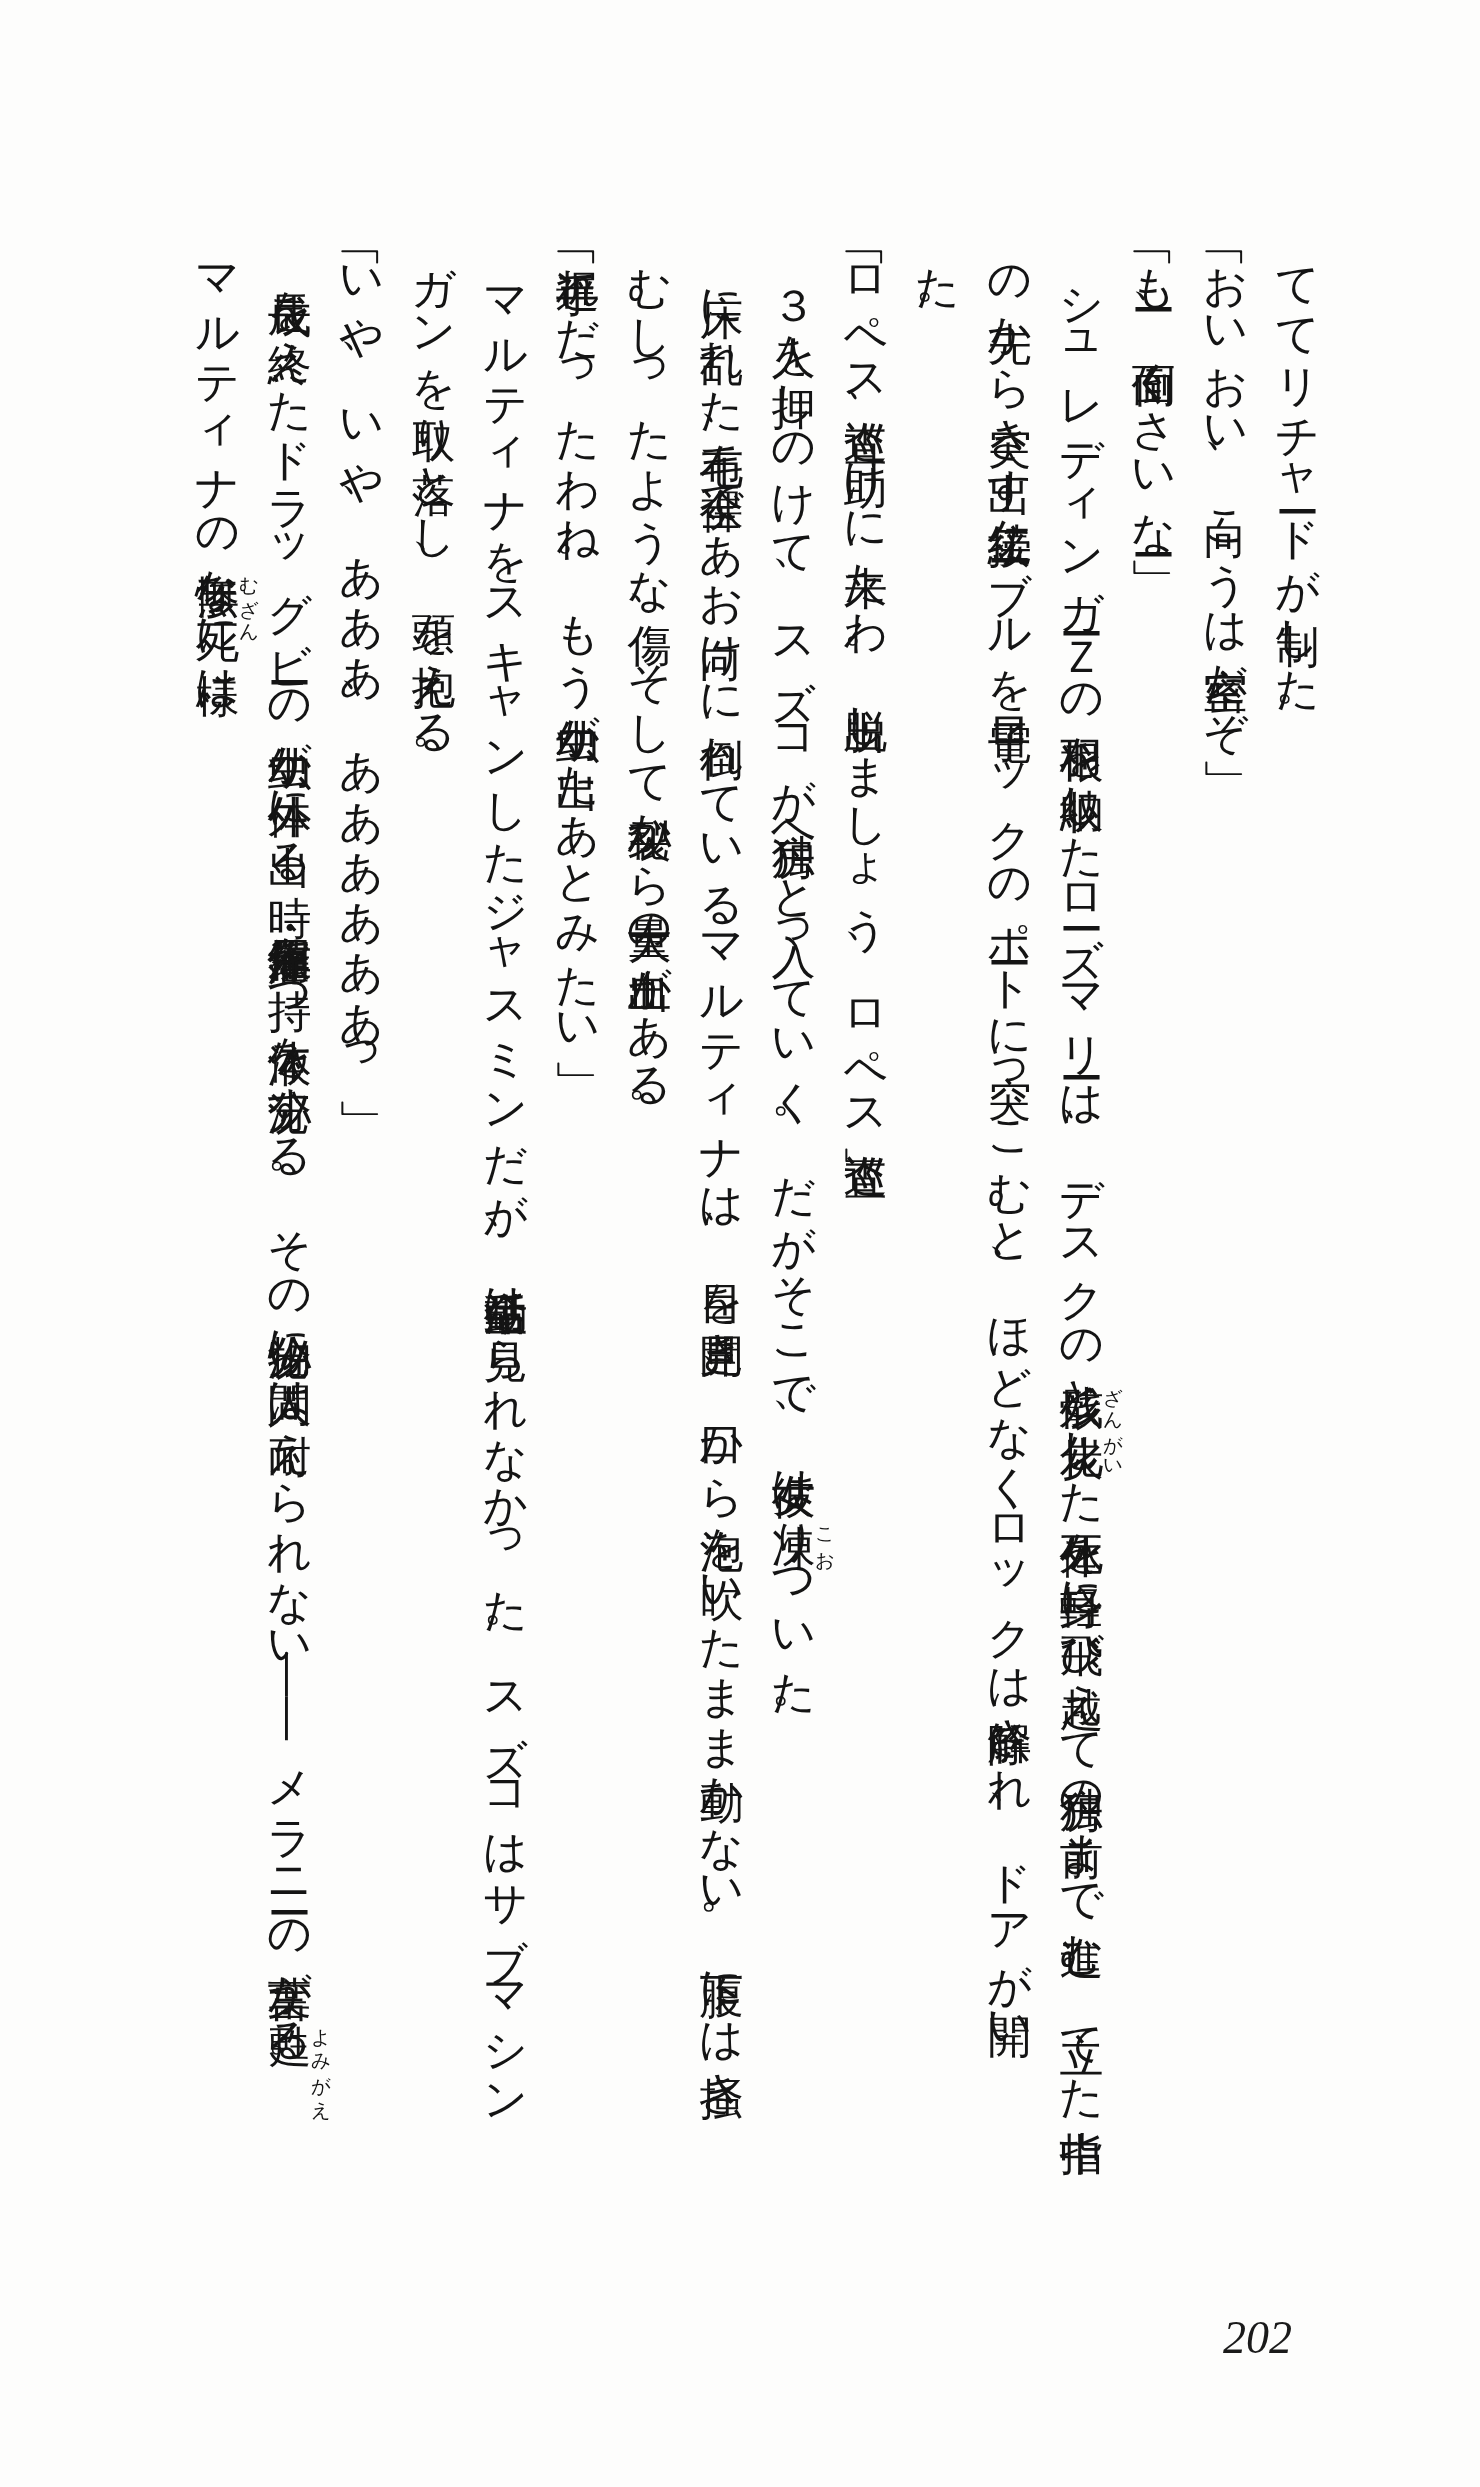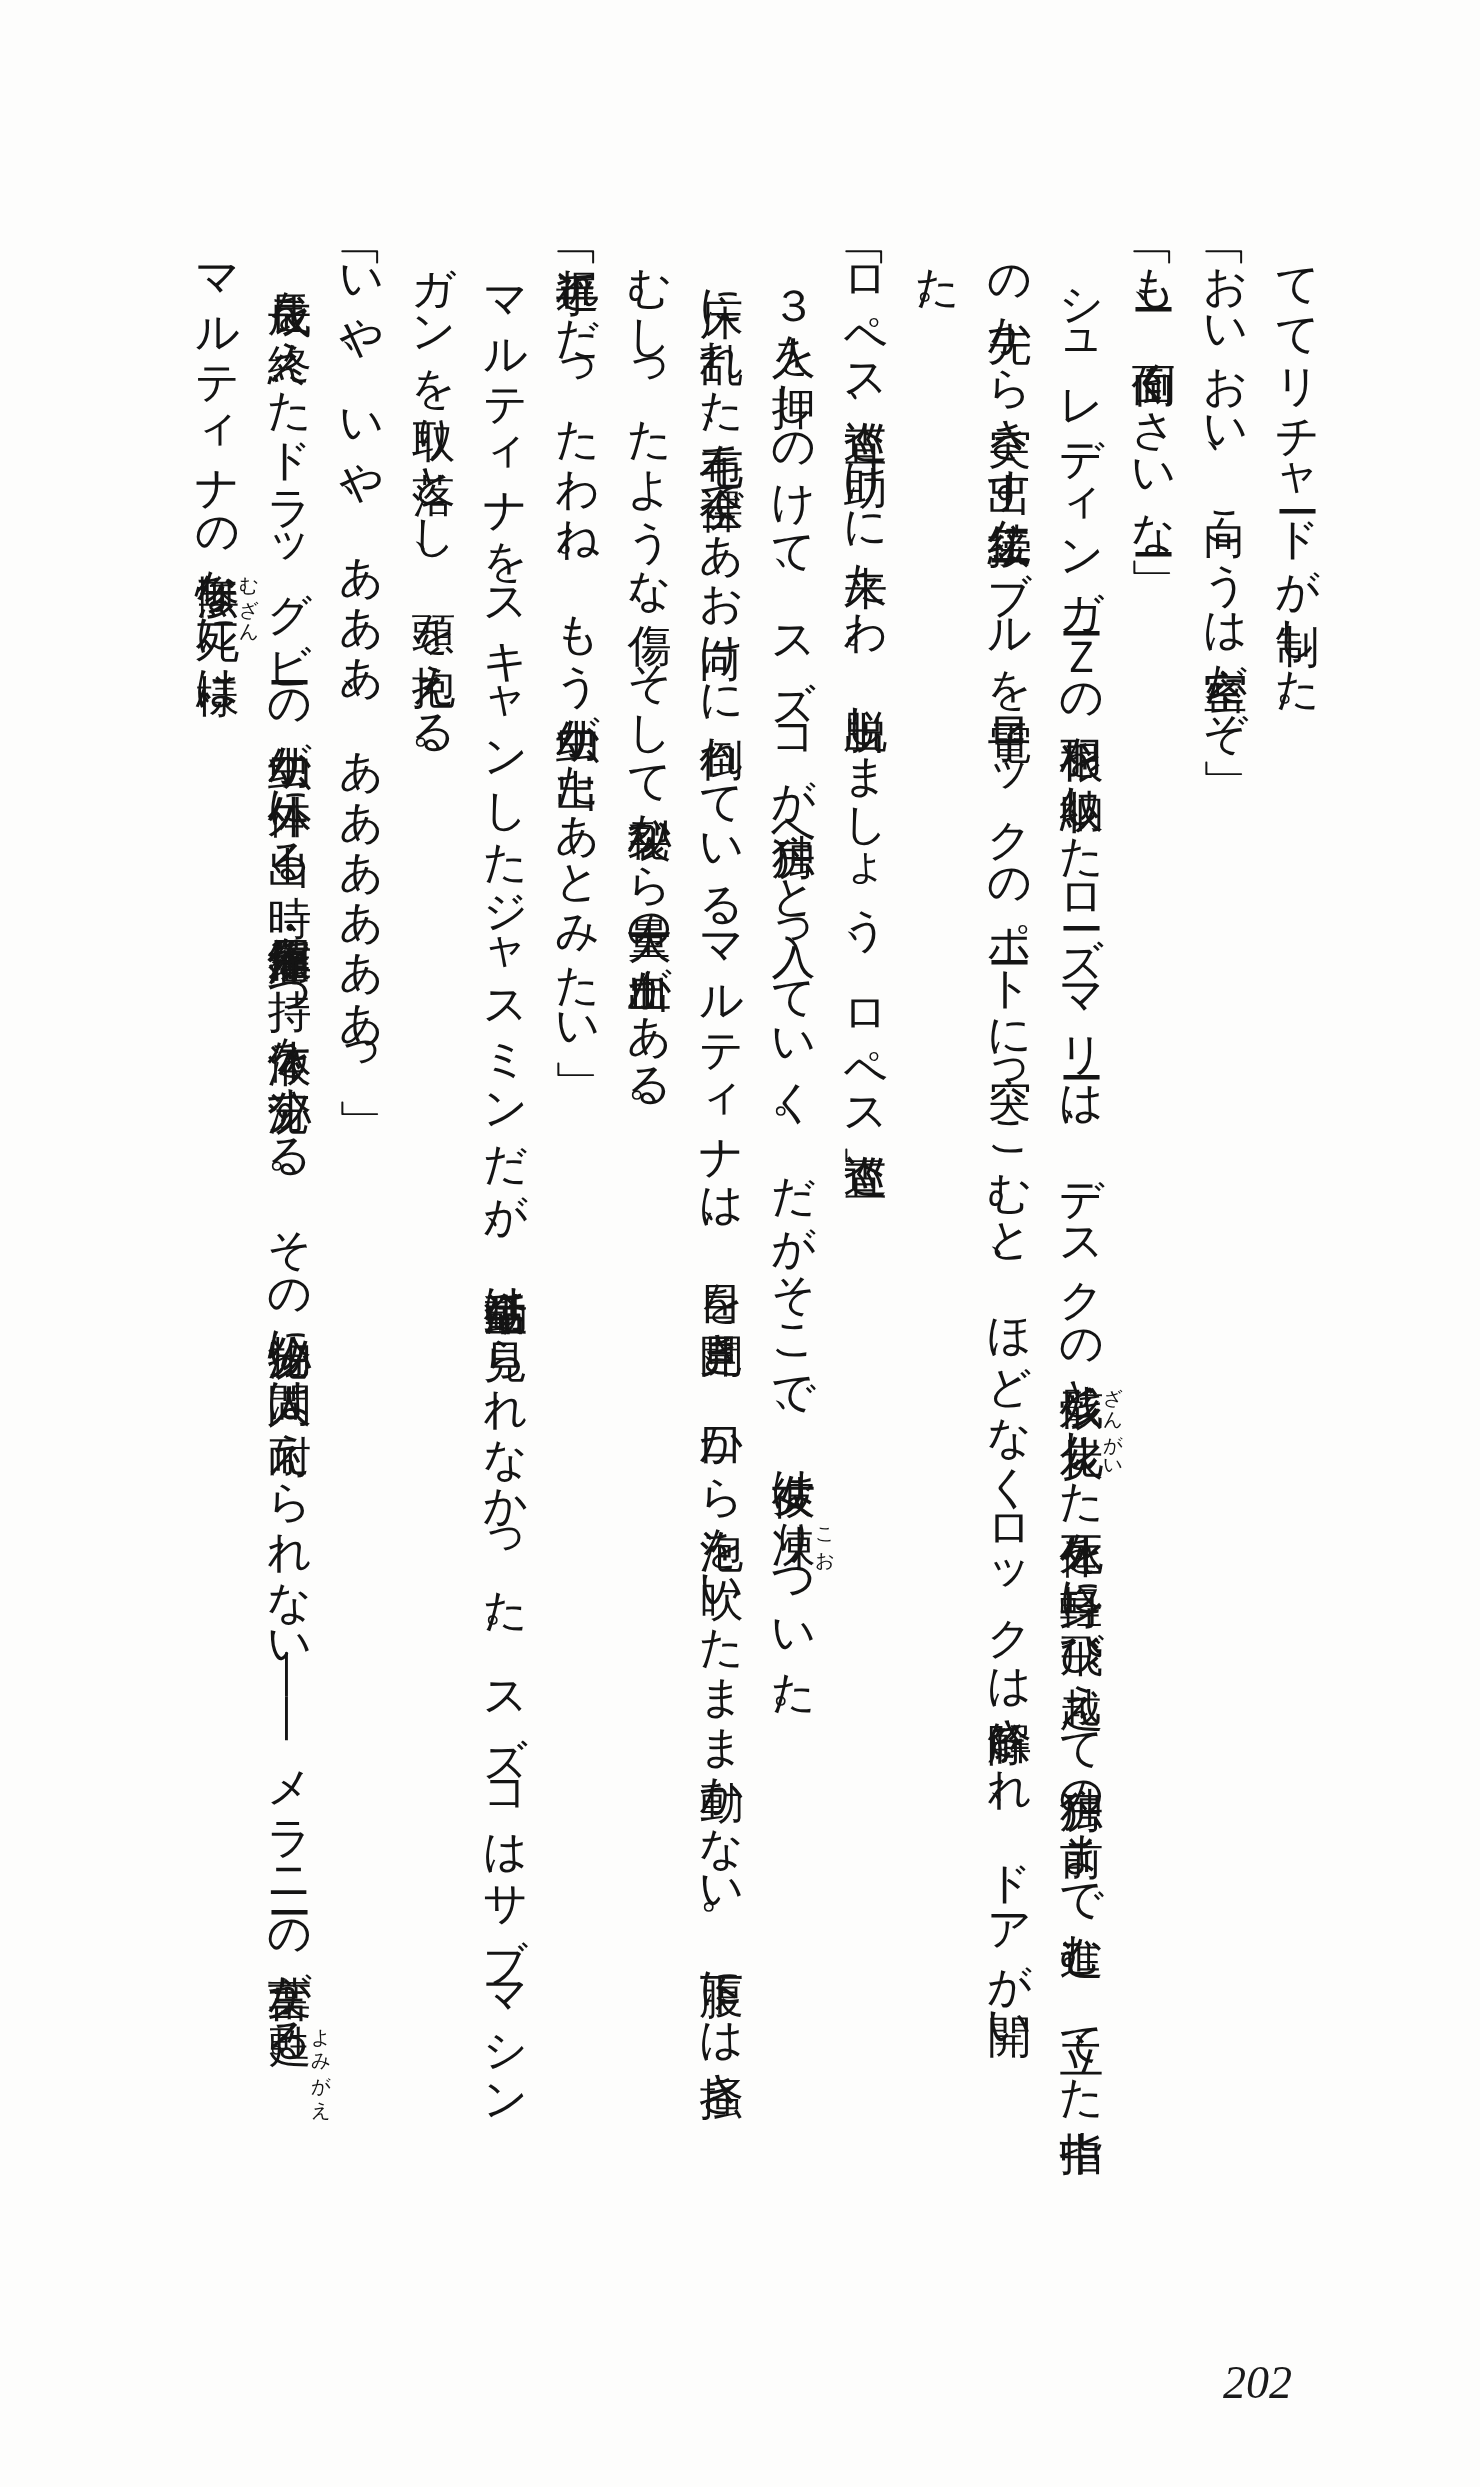--- a/index.html
+++ b/index.html
@@ -53,21 +53,20 @@
     white-space: nowrap;
   }
   .page-number {
     position: absolute;
     left: 1223px;
     top: 2311px;
     font-size: 46px;
     font-style: italic;
     font-family: "Liberation Serif", "DejaVu Serif", serif;
     color: #1a1a1a;
-    margin-top: 45px;
   }
 </style>
 </head>
 <body>
 
 <div class="page">
   <div class="text-block">
       <p class="para">ててリチャードが制した。</p>
       <p class="para">「おいおい、向こうは密室だぞ」</p>
       <p class="para">「もー、面倒くさいなー」</p>

